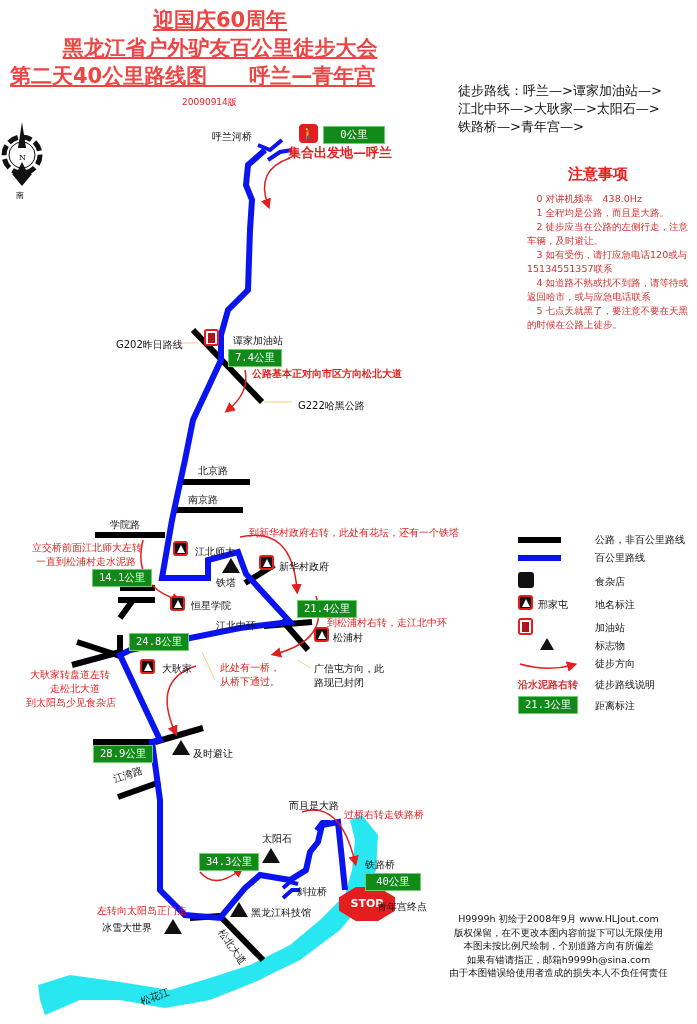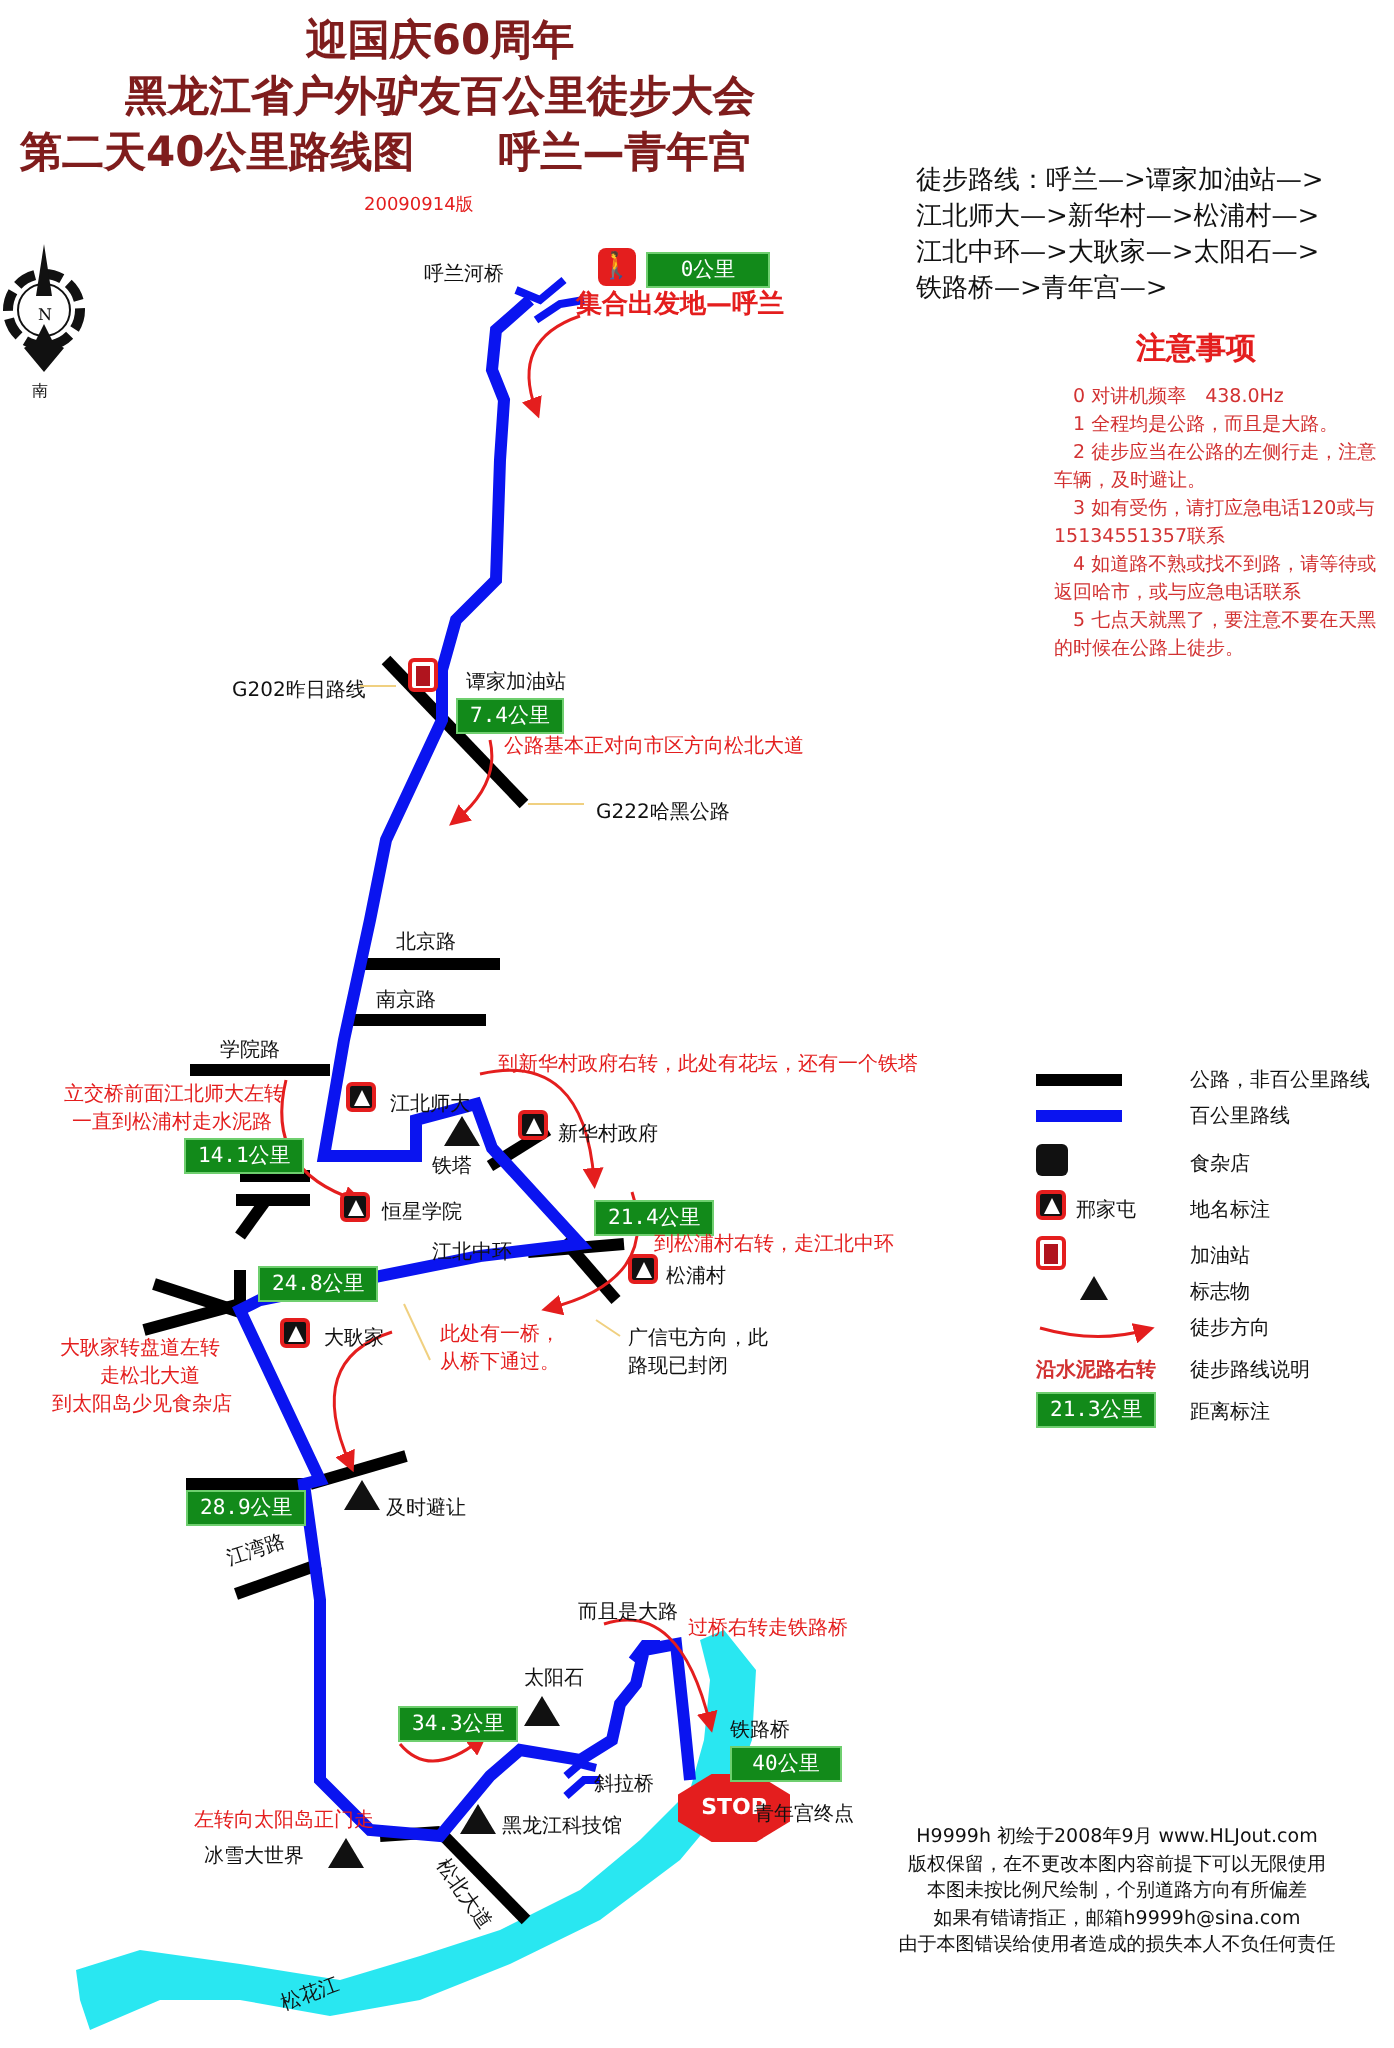--- a/index.html
+++ b/index.html
@@ -1,18 +1,18 @@
 <!DOCTYPE html>
 <html><head>
 <meta charset="utf-8">
 <style>
   html,body{margin:0;padding:0;background:#fff;}
   body{width:697px;height:1024px;position:relative;overflow:hidden;font-family:"DejaVu Sans","Liberation Sans",sans-serif;}
   .abs{position:absolute;white-space:nowrap;}
-  .title{position:absolute;left:0;width:440px;text-align:center;color:#7f1d1d;font-weight:bold;font-family:"DejaVu Sans",sans-serif;}
+  .title{position:absolute;left:0;width:440px;text-align:center;color:#ef4444;font-weight:bold;font-family:"DejaVu Sans",sans-serif;text-decoration:underline;}
   .t1{top:6px;font-size:21px;}
   .t2{top:34px;font-size:21px;}
   .t3{top:62px;font-size:21px;left:10px;width:auto;}
   .version{position:absolute;top:96px;left:182px;font-size:9px;color:#e41e1e;}
   .route{position:absolute;left:458px;top:82px;font-size:13px;line-height:18px;color:#111;font-family:"DejaVu Serif",serif;}
   .notes-title{position:absolute;left:568px;top:165px;font-size:15px;color:#e41e1e;font-weight:bold;}
   .notes{position:absolute;left:527px;top:192px;width:162px;font-size:9.5px;line-height:14px;color:#d23232;}
   .notes p{margin:0;}
   .lbl{position:absolute;font-size:10px;color:#111;white-space:nowrap;}
   .rlbl{position:absolute;font-size:10px;color:#e41e1e;white-space:nowrap;line-height:14px;}
@@ -30,21 +30,20 @@
 </head>
 <body>
 
 <div class="title t1">迎国庆60周年</div>
 <div class="title t2">黑龙江省户外驴友百公里徒步大会</div>
 <div class="title t3">第二天40公里路线图　　呼兰—青年宫</div>
 <div class="version">20090914版</div>
 
 <div class="route">
   <div>徒步路线：呼兰—&gt;谭家加油站—&gt;</div>
-  <div>江北师大—&gt;新华村—&gt;松浦村—&gt;</div>
   <div>江北中环—&gt;大耿家—&gt;太阳石—&gt;</div>
   <div>铁路桥—&gt;青年宫—&gt;</div>
 </div>
 
 <div class="notes-title">注意事项</div>
 <div class="notes">
   <p>　0 对讲机频率　438.0Hz</p>
   <p>　1 全程均是公路，而且是大路。</p>
   <p>　2 徒步应当在公路的左侧行走，注意车辆，及时避让。</p>
   <p>　3 如有受伤，请打应急电话120或与15134551357联系</p>
@@ -168,21 +167,21 @@
 <div class="lbl" style="left:262px;top:832px;">太阳石</div>
 <div class="lbl" style="left:365px;top:858px;">铁路桥</div>
 <div class="lbl" style="left:297px;top:885px;">斜拉桥</div>
 <div class="lbl" style="left:377px;top:900px;">青年宫终点</div>
 <div class="lbl" style="left:251px;top:906px;">黑龙江科技馆</div>
 <div class="lbl" style="left:102px;top:921px;">冰雪大世界</div>
 <div class="lbl" style="left:212px;top:940px;transform:rotate(55deg);">松北大道</div>
 <div class="lbl" style="left:140px;top:990px;transform:rotate(-20deg);">松花江</div>
 
 <div class="rlbl" style="left:288px;top:146px;font-size:13px;font-weight:bold;">集合出发地—呼兰</div>
-<div class="rlbl" style="left:252px;top:367px;font-weight:normal;">公路基本正对向市区方向松北大道</div>
+<div class="rlbl" style="left:252px;top:367px;font-weight:bold;">公路基本正对向市区方向松北大道</div>
 <div class="rlbl" style="left:32px;top:541px;">立交桥前面江北师大左转</div>
 <div class="rlbl" style="left:36px;top:555px;text-align:center;">一直到松浦村走水泥路</div>
 <div class="rlbl" style="left:249px;top:526px;">到新华村政府右转，此处有花坛，还有一个铁塔</div>
 <div class="rlbl" style="left:327px;top:616px;">到松浦村右转，走江北中环</div>
 <div class="rlbl" style="left:220px;top:661px;">此处有一桥，</div>
 <div class="rlbl" style="left:220px;top:675px;">从桥下通过。</div>
 <div class="rlbl" style="left:30px;top:668px;">大耿家转盘道左转</div>
 <div class="rlbl" style="left:50px;top:682px;">走松北大道</div>
 <div class="rlbl" style="left:26px;top:696px;">到太阳岛少见食杂店</div>
 <div class="rlbl" style="left:344px;top:808px;">过桥右转走铁路桥</div>

